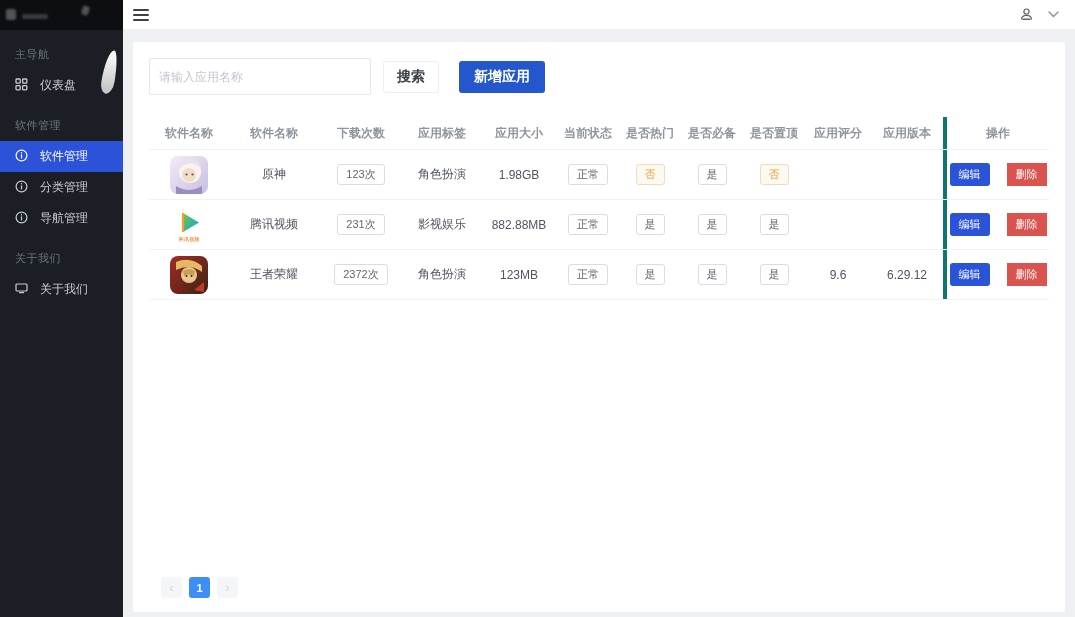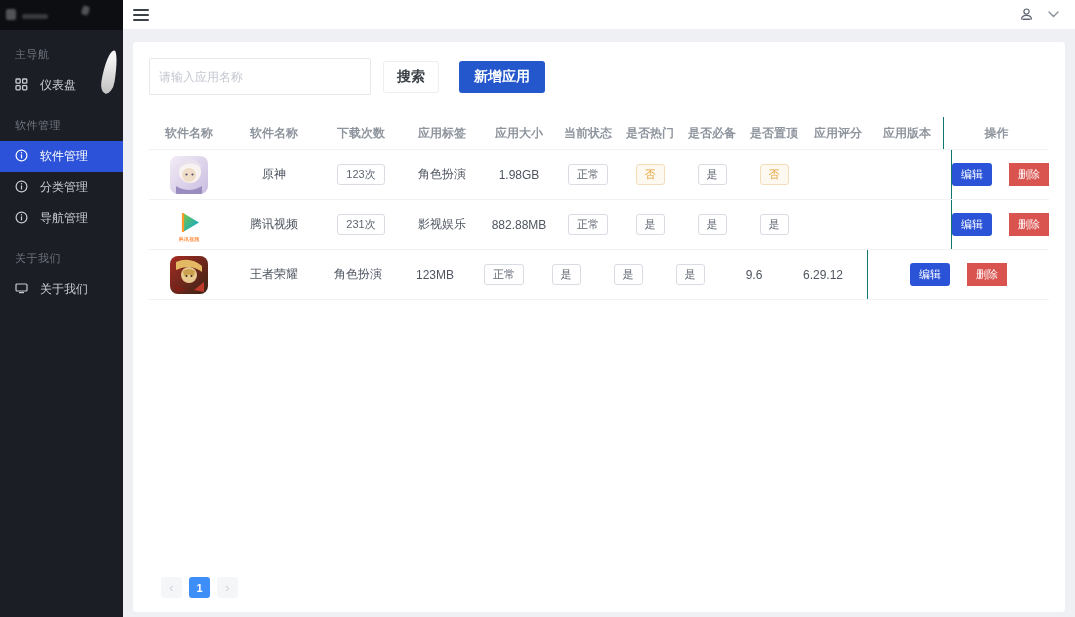--- a/index.html
+++ b/index.html
@@ -47,29 +47,29 @@
 
   
   .table { width:100%; }
   .trow { display:flex; align-items:stretch; }
   .th, .td { display:flex; align-items:center; justify-content:center; font-size:12px; }
   .th { color:#8f959e; font-weight:600; height:32px; }
   .thead { border-bottom:1px solid #f0f2f4; }
   .tbody-row { height:50px; border-bottom:1px solid #f0f2f4; }
   .c0{width:80px;} .c1{width:90px;} .c2{width:84px;} .c3{width:78px;} .c4{width:76px;}
   .c5{width:62px;} .c6{width:62px;} .c7{width:62px;} .c8{width:62px;} .c9{width:66px;}
-  .c10{width:72px;} .c11{flex:1; border-left:1px solid #0f766e;}
+  .c10{width:72px;} .c11{flex:1; border-left:4px solid #0f766e;}
   .td { color:#4e5560; }
   .app-icon { width:38px; height:38px; border-radius:8px; overflow:hidden; position:relative; box-shadow:0 0 0 1px rgba(0,0,0,.04) inset; }
   .icon-caption { position:absolute; bottom:1px; left:0; right:0; text-align:center;
     font-size:7px; transform:scale(.75); color:#f60; line-height:7px; }
   .tag { display:inline-block; padding:3px 8px; border-radius:3px; font-size:11px; line-height:13px;
     border:1px solid #d9dce3; color:#5f6672; background:#fff;text-align:center; }
   .tag.warn { color:#e6a23c; border-color:#f1ddba; background:#fdf9f0; }
-  .actions { gap:17px;margin-left:8px; }
+  .actions { gap:17px; }
   .btn-edit { background:#2b53d7; color:#fff; padding:4px 9px; font-size:11px; border-radius:3px; border:none; cursor:pointer; }
   .btn-del { background:#d9534f; color:#fff; padding:4px 9px; font-size:11px; border-radius:0; border:none; cursor:pointer; }
 
   
   .spacer { flex:1; }
   .pagination { display:flex; align-items:center; gap:7px; padding:6px 0 2px 12px; }
   .page-btn { width:21px; height:21px; border-radius:3px; display:flex; align-items:center; justify-content:center;
     font-size:13px; cursor:pointer; background:#f5f6f8; color:#cdd2da; border:none; }
   .page-btn.active { background:#3d8ef7; color:#fff; font-size:11px; font-weight:600; }
 </style>
@@ -291,20 +291,23 @@
                       <path d="M6 6 q14 -6 26 4 l0 6 q-12 -9 -26 -2z" fill="#e3b963"></path>
                       <circle cx="19" cy="19" r="8" fill="#e8c98f"></circle>
                       <path d="M13 15 q6 -4 12 0 l-1 5 q-5 -3 -10 0z" fill="#caa24f"></path>
                       <circle cx="16.5" cy="20" r="1" fill="#3a2a14"></circle>
                       <circle cx="21.5" cy="20" r="1" fill="#3a2a14"></circle>
                       <path d="M4 28 l12 6 l-10 2z" fill="#7e1f18"></path>
                       <path d="M34 26 l-10 8 l10 2z" fill="#c03a2b"></path>
                     </svg></div>
                 </div>
     <div class="td c1">王者荣耀</div>
+    <div class="td c2">
+                  <span class="tag plain">2372次</span>
+                </div>
     <div class="td c3">角色扮演</div>
     <div class="td c4">123MB</div>
     <div class="td c5">
                   <span class="tag plain">正常</span>
                 </div>
     <div class="td c6">
                   <span class="tag plain">是</span>
                 </div>
     <div class="td c7">
                   <span class="tag plain">是</span>

